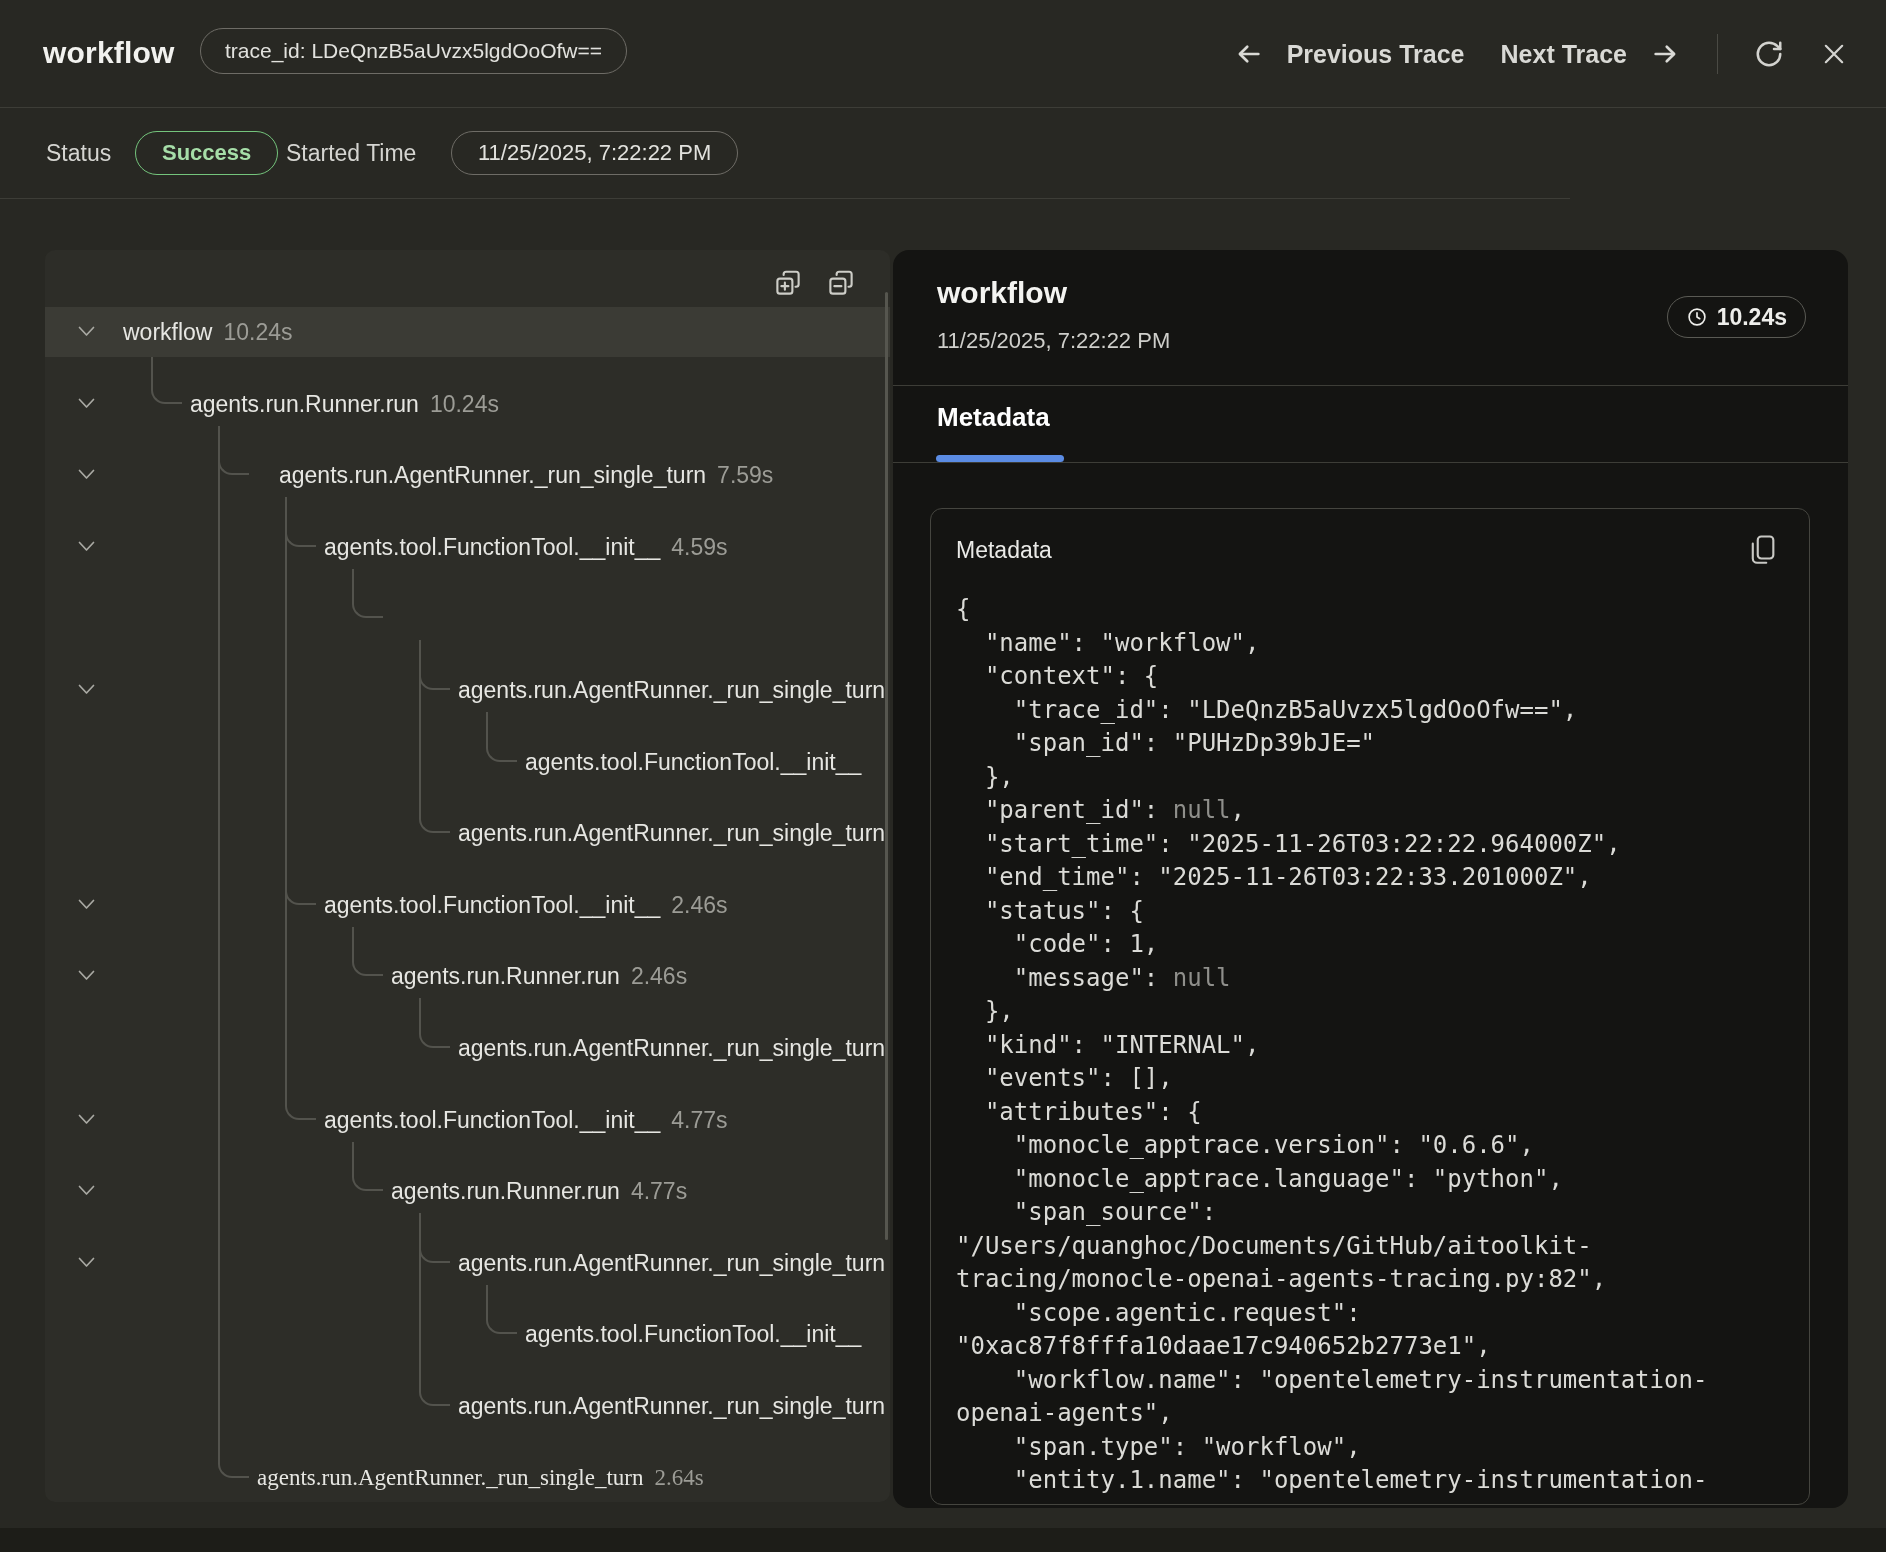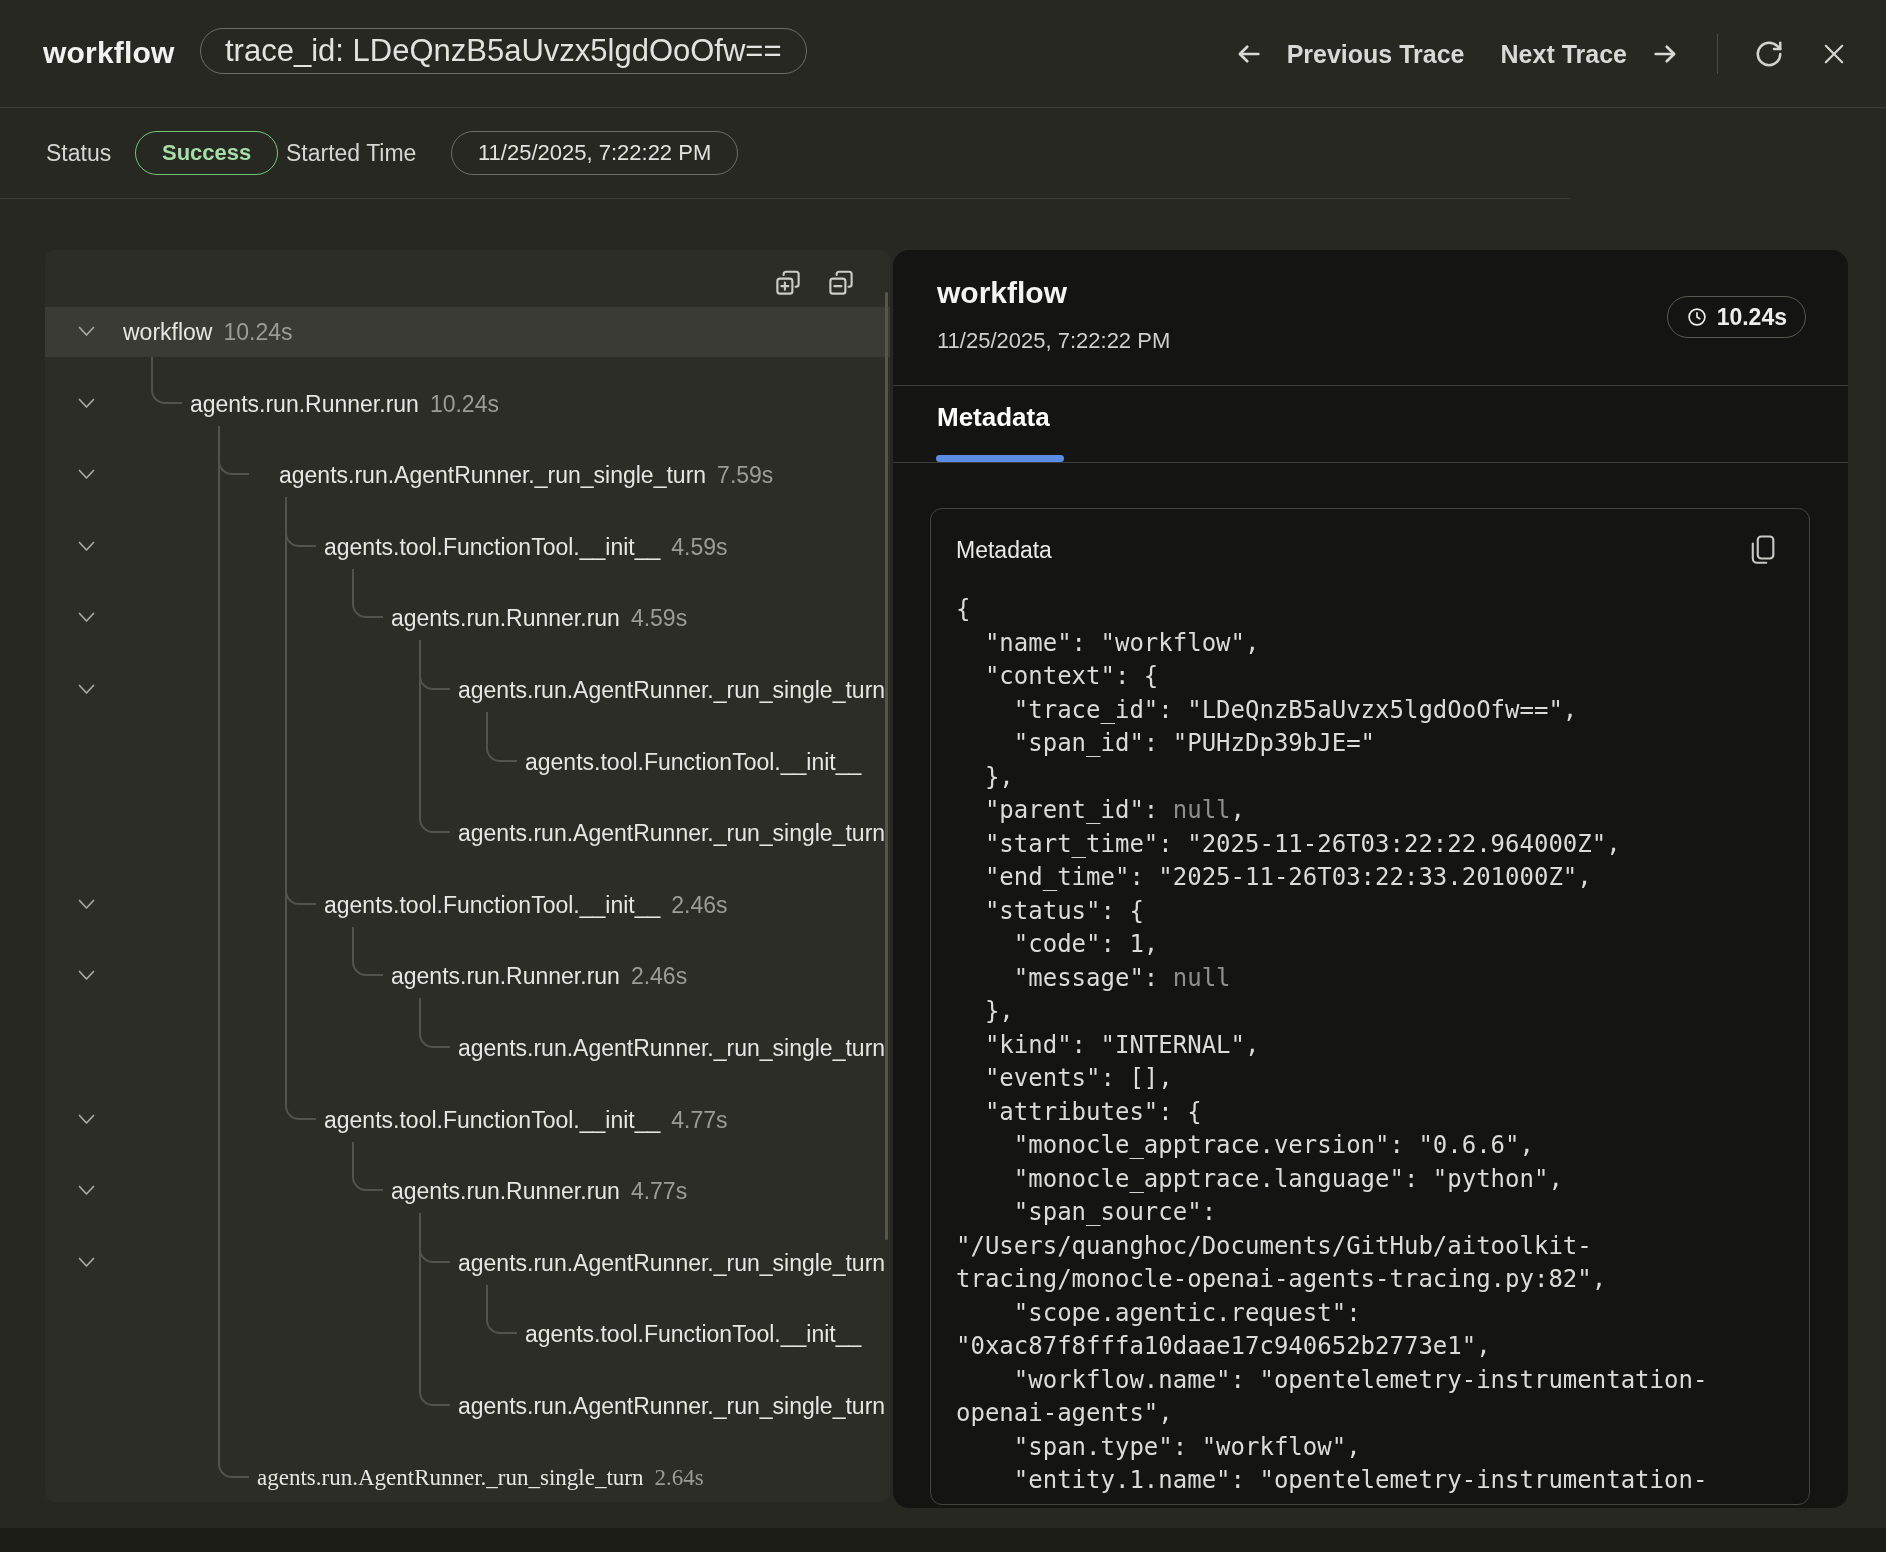--- a/index.html
+++ b/index.html
@@ -16,21 +16,21 @@
     position:absolute; left:0; top:0; width:1886px; height:108px;
     border-bottom:1px solid #3d3d37;
     display:flex; align-items:center;
   }
   .app-title { position:absolute; left:43px; top:36px; font-size:30px; font-weight:700; color:#f2f2ef; letter-spacing:.2px; }
   .pill {
     display:inline-flex; align-items:center; justify-content:center;
     border:1.5px solid #6e6c66; border-radius:24px; color:#e2e2de;
     white-space:nowrap;
   }
-  .trace-pill { position:absolute; left:200px; top:28px; height:46px; padding:4px 24px; font-size:31px; }
+  .trace-pill { position:absolute; left:200px; top:28px; height:46px; padding:4px 24px; font-size:21px; }
   .topbar-right { position:absolute; right:38px; top:0; height:108px; display:flex; align-items:center; gap:36px; }
   .nav-btn {
     background:none; border:none; cursor:pointer; color:#d9d9d5;
     display:flex; align-items:center; gap:22px;
     font-family:"Liberation Sans", sans-serif; font-size:25px; font-weight:700;
   }
   .icon-btn { background:none; border:none; cursor:pointer; color:#d3d3cf; display:flex; align-items:center; }
   .vdiv { width:1px; height:40px; background:#4a4a44; }
   svg { display:block; }
 
@@ -225,28 +225,20 @@
         </span>
         <span class="row-text" style="left: 212px; margin-left: 22px;"><span>agents.run.AgentRunner._run_single_turn</span><span class="row-dur">7.59s</span></span>
       </div>
       <div class="tree-row" style="top: 271.8px;">
         <span class="row-chevron">
           <svg width="17" height="11" viewBox="0 0 17 11" fill="none" stroke="currentColor" stroke-width="1.7" stroke-linecap="round" stroke-linejoin="round">
             <path d="M1.5 1.5 L8.5 9 L15.5 1.5"></path>
           </svg>
         </span>
         <span class="row-text" style="left: 279px;"><span>agents.tool.FunctionTool.__init__</span><span class="row-dur">4.59s</span></span>
-      </div>
-      <div class="tree-row" style="top: 343.4px;">
-        <span class="row-chevron">
-          <svg width="17" height="11" viewBox="0 0 17 11" fill="none" stroke="currentColor" stroke-width="1.7" stroke-linecap="round" stroke-linejoin="round">
-            <path d="M1.5 1.5 L8.5 9 L15.5 1.5"></path>
-          </svg>
-        </span>
-        <span class="row-text" style="left: 346px;"><span>agents.run.Runner.run</span><span class="row-dur">4.59s</span></span>
       </div>
       <div class="tree-row" style="top: 415px;">
         <span class="row-chevron">
           <svg width="17" height="11" viewBox="0 0 17 11" fill="none" stroke="currentColor" stroke-width="1.7" stroke-linecap="round" stroke-linejoin="round">
             <path d="M1.5 1.5 L8.5 9 L15.5 1.5"></path>
           </svg>
         </span>
         <span class="row-text" style="left: 413px;"><span>agents.run.AgentRunner._run_single_turn</span></span>
       </div>
       <div class="tree-row" style="top: 486.6px;">

